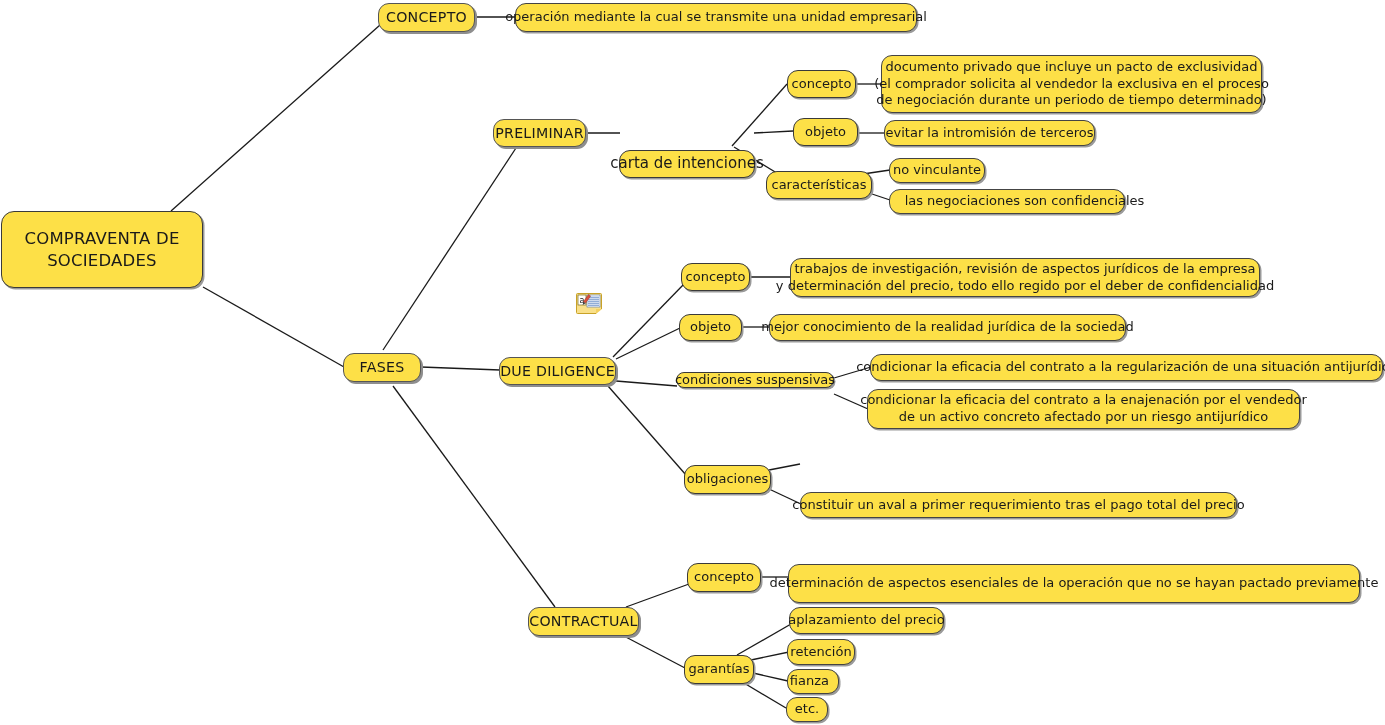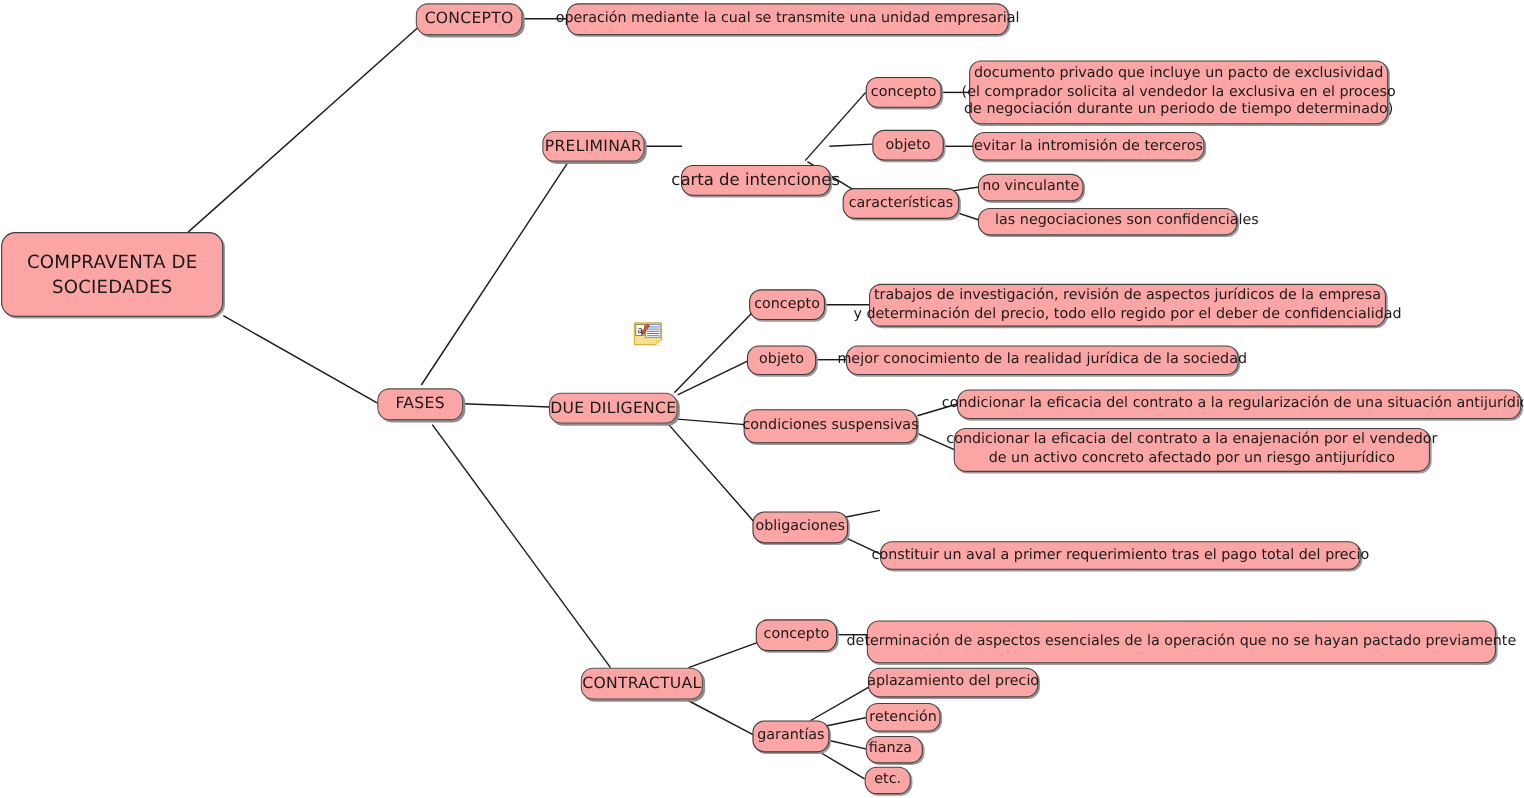--- a/index.html
+++ b/index.html
@@ -19,21 +19,21 @@
     position: absolute;
     left: 0;
     top: 0;
     width: 1385px;
     height: 725px;
     pointer-events: none;
   }
   .node {
     position: absolute;
     box-sizing: border-box;
-    background: #fca5a5;
+    background: #fde047;
     border: 1.4px solid #3a3a3a;
     border-radius: 11px;
     color: #1a1a1a;
     display: flex;
     align-items: center;
     justify-content: center;
     text-align: center;
     line-height: 1.28;
     box-shadow: 1.5px 1.5px 0 0 #9a9a9a;
     white-space: pre;
@@ -213,21 +213,21 @@
   </div>
 
   <div class="node lvl3" style="left:679px; top:314px; width:63px; height:27px;">
     <span>objeto</span>
   </div>
 
   <div class="node leaf" style="left:769px; top:314px; width:357px; height:27px;">
     <span>mejor conocimiento de la realidad jurídica de la sociedad</span>
   </div>
 
-  <div class="node lvl3" style="left:676px; top:372px; width:158px; height:31px;justify-content:center;">
+  <div class="node lvl3" style="left:676px; top:372px; width:158px; height:16px;justify-content:center;">
     <span>condiciones suspensivas</span>
   </div>
 
   <div class="node leaf" style="left:870px; top:354px; width:513px; height:27px;">
     <span>condicionar la eficacia del contrato a la regularización de una situación antijurídica</span>
   </div>
 
   <div class="node leaf" style="left:867px; top:389px; width:433px; height:40px;">
     <span>condicionar la eficacia del contrato a la enajenación por el vendedor
 de un activo concreto afectado por un riesgo antijurídico</span>

